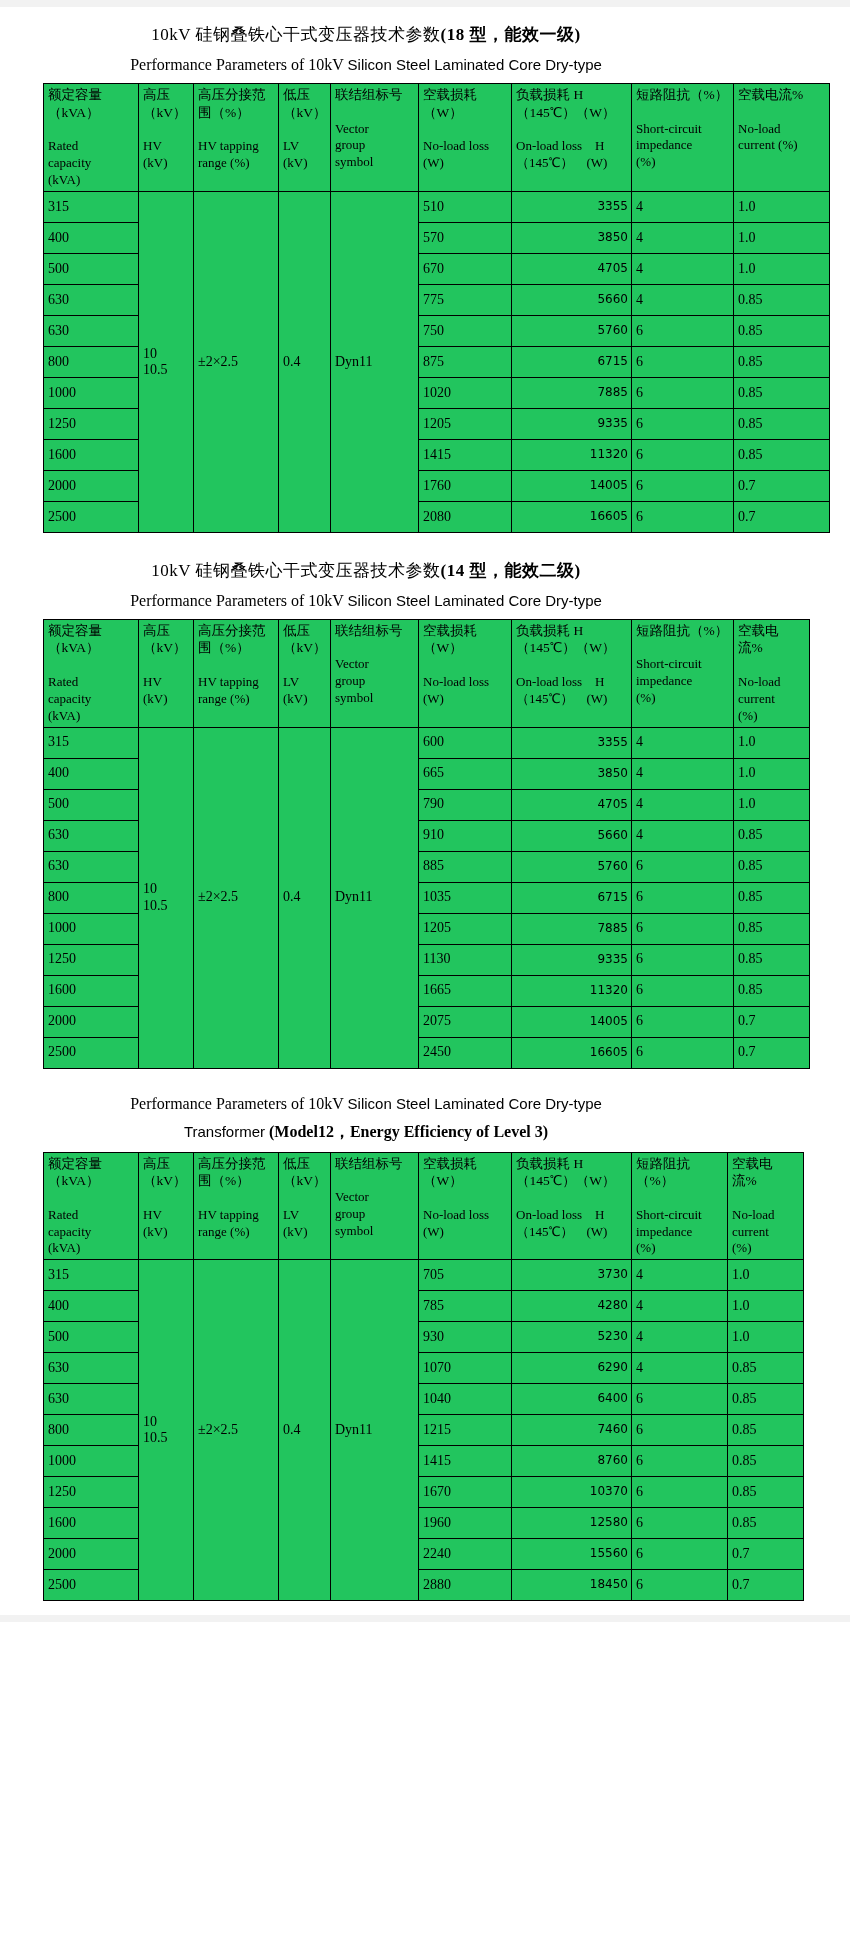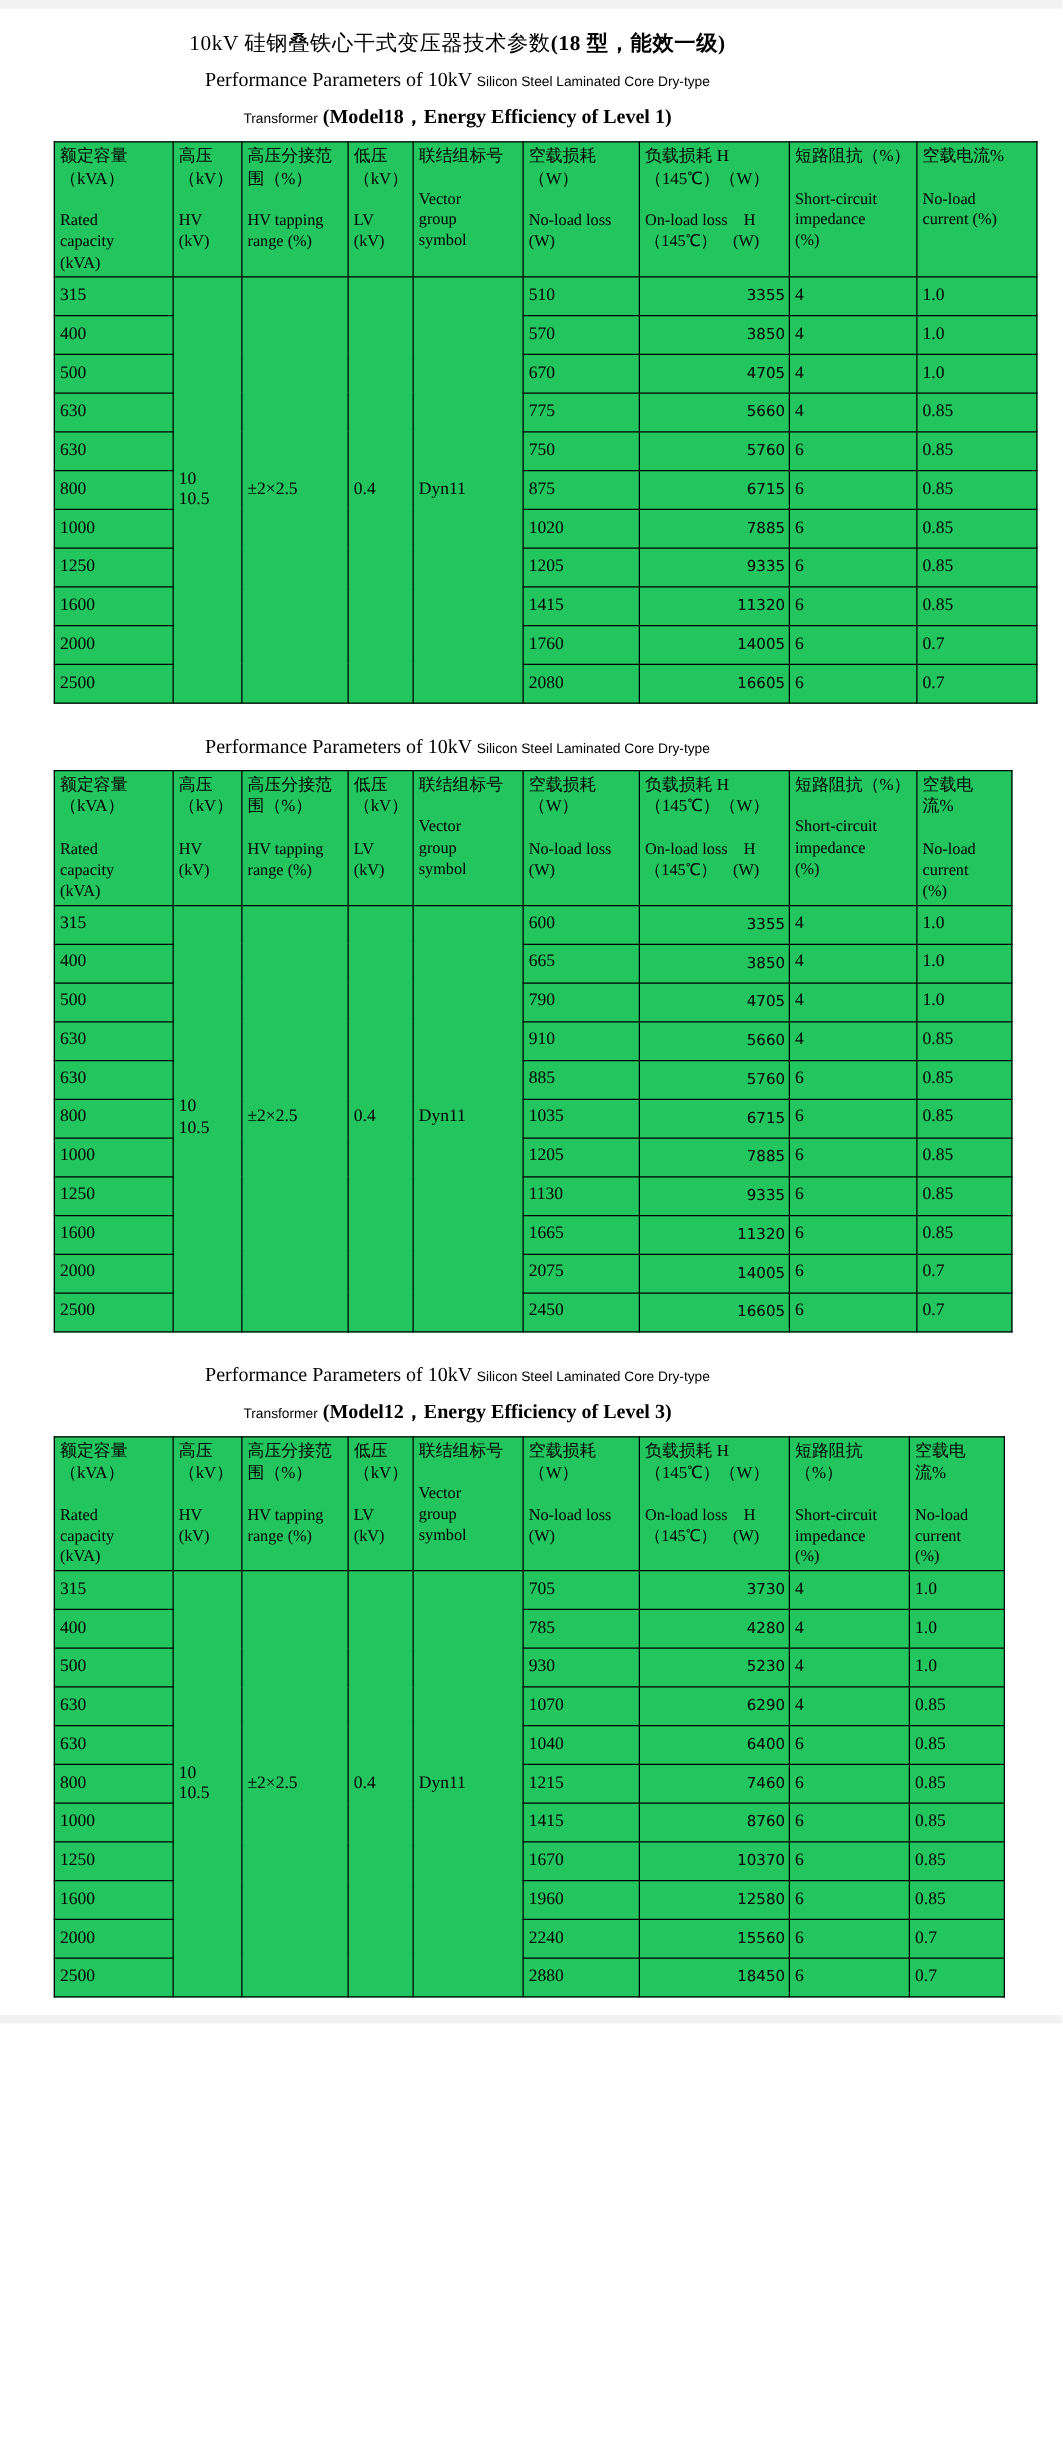--- a/index.html
+++ b/index.html
@@ -10,21 +10,21 @@
   .page-edge { height:7px; background:#f2f2f2; }
   .content { padding:6px 0 14px 16px; }
   .section { margin-top:26px; }
   .section:first-child { margin-top:10px; }
 
   .titles { width:672px; margin-left:14px; text-align:center; }
   .title-cn { font-size:17px; font-weight:normal; margin:8px 0 10px 0; letter-spacing:0.5px; }
   .cn-bold, .en-bold { font-weight:bold; font-family:"Liberation Serif", serif; }
   .title-en { font-size:16px; margin:9px 0; }
   .en-serif { font-family:"Liberation Serif", serif;text-align:right; }
-  .en-sans { font-family:"Liberation Sans", sans-serif; font-size:11px; }
+  .en-sans { font-family:"Liberation Sans", sans-serif; font-size:15px; }
 
   table.tbl {
     border-collapse:collapse; table-layout:fixed;
     margin-left:27px; background:#22c55e;
   }
   .tbl th, .tbl td {
     border:1px solid #000; padding:2px 3px 2px 4px;
     vertical-align:top; text-align:left; overflow:hidden;
   }
   .tbl th { font-weight:normal; }
@@ -49,22 +49,20 @@
 <body>
 
 <div class="page-edge"></div>
 <div class="content">
   <div id="sections">
   <section class="section">
     <div class="titles">
       <h2 class="title-cn"><span>10kV 硅钢叠铁心干式变压器技术参数</span><span class="cn-bold">(18 型，能效一级)</span></h2>
       <p class="title-en"><span class="en-serif">Performance Parameters of 10kV</span>
         <span class="en-sans">Silicon Steel Laminated Core Dry-type</span></p>
-      <p class="title-en"><span class="en-sans">Transformer</span>
-        <span class="en-bold">(Model18，Energy Efficiency of Level 1)</span></p>
     </div>
     <table class="tbl tbl-0">
       <colgroup>
         <col>
             <col>
             <col>
             <col>
             <col>
             <col>
             <col>
@@ -211,20 +209,21 @@
               <td class="c-onload">16605</td>
               <td class="c-imp">6</td>
               <td class="c-cur">0.7</td>
             </tr>
           </tbody>
     </table>
   </section>
 
   <section class="section">
     <div class="titles">
+      <h2 class="title-cn"><span>10kV 硅钢叠铁心干式变压器技术参数</span><span class="cn-bold">(14 型，能效二级)</span></h2>
       <p class="title-en"><span class="en-serif">Performance Parameters of 10kV</span>
         <span class="en-sans">Silicon Steel Laminated Core Dry-type</span></p>
     </div>
     <table class="tbl tbl-1">
       <colgroup>
         <col>
             <col>
             <col>
             <col>
             <col>

